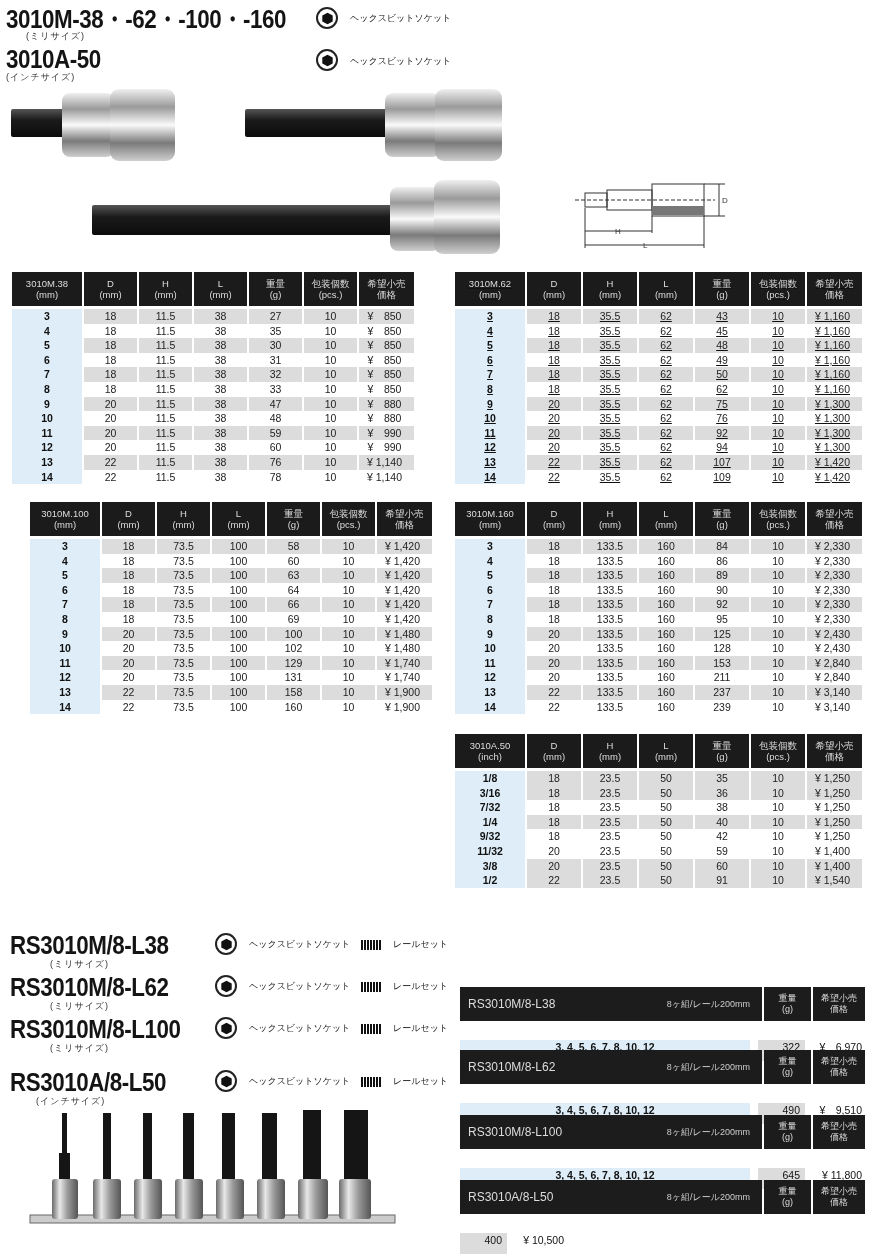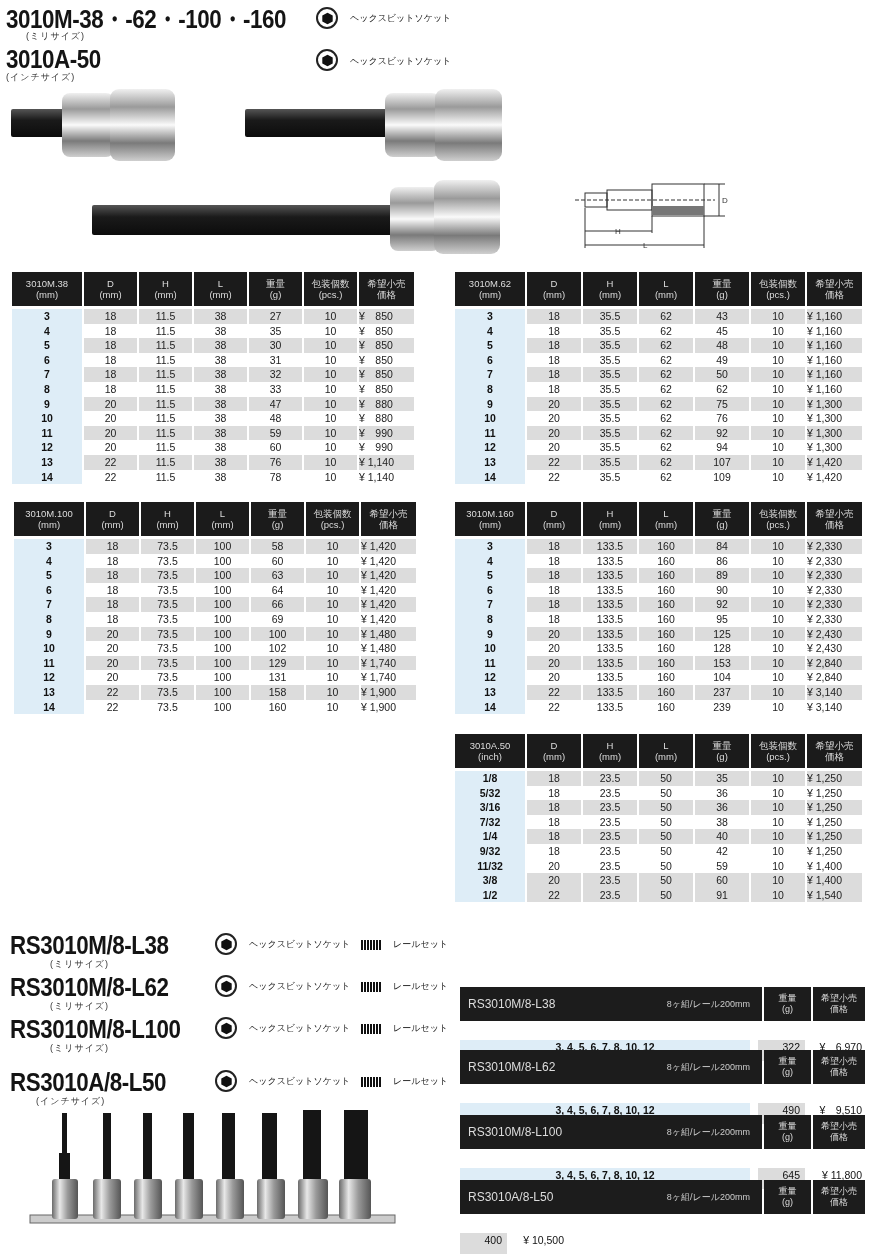--- a/index.html
+++ b/index.html
@@ -15,21 +15,21 @@
   .rail-icon { display: flex; gap: 1px; align-items: flex-end; height: 11px; }
   .rail-icon span { display: block; width: 2px; height: 10px; background: #111; }
 
   
   table.spec { border-collapse: separate; border-spacing: 2px 0; font-size: 10.5px; }
   table.spec th { background: #1b1b1b; color: #ddd; font-weight: 400; font-size: 9.5px; line-height: 11px; height: 37px; text-align: center; vertical-align: middle; padding: 0 2px; border-bottom: 3px solid #fff; }
   table.spec td { height: 14.6px; line-height: 14.6px; text-align: center; padding: 0; color: #222; }
   table.spec td.size { font-weight: 700; background: #deedf7; width: 70px; color: #111; }
   table.spec tr.alt td { background: #dcdcdc; }
   table.spec tr.alt td.size { background: #deedf7; }
-  table.spec td.price { text-align: left; padding-right: 4px; margin-left: 17px; }
+  table.spec td.price { text-align: center; padding-right: 4px; margin-left: 17px; }
 
   
   .set-box { position: absolute; width: 405px; }
   .set-head { display: flex; height: 34px; gap: 2px; }
   .set-name { flex: 1; background: #1c1c1c; color: #ddd; display: flex; align-items: center; justify-content: space-between; padding: 0 12px 0 8px; font-size: 12px; }
   .set-name .kit { font-size: 9px; color: #ccc; }
   .set-col { width: 47px; background: #1c1c1c; color: #ddd; font-size: 9px; line-height: 11px; display: flex; align-items: center; justify-content: center; text-align: center; }
   .set-col.price { width: 52px; }
   .set-row { display: flex; height: 21px; gap: 8px; margin-top: 19px; }
   .set-sizes { flex: 1; background: #deedf7; font-weight: 700; font-size: 10.5px; text-align: center; line-height: 15px; }
@@ -226,21 +226,21 @@
           <td>11.5</td>
           <td>38</td>
           <td>78</td>
           <td>10</td>
           <td class="price">¥ 1,140</td>
         </tr>
       </tbody>
   </table>
 </div>
 
-<div class="abs" style="left:453px;top:272px;">
+<div class="abs" style="left:453px;top:272px;text-decoration:underline;">
   <table class="spec">
     <thead>
         <tr>
       <th style="width:68px"><span>3010M.62</span><br><span>(mm)</span></th>
       <th style="width:54px"><span>D</span><br><span>(mm)</span></th>
       <th style="width:54px"><span>H</span><br><span>(mm)</span></th>
       <th style="width:54px"><span>L</span><br><span>(mm)</span></th>
       <th style="width:54px"><span>重量</span><br><span>(g)</span></th>
       <th style="width:54px"><span>包装個数</span><br><span>(pcs.)</span></th>
       <th style="width:55px"><span>希望小売</span><br><span>価格</span></th>
@@ -352,21 +352,21 @@
           <td>35.5</td>
           <td>62</td>
           <td>109</td>
           <td>10</td>
           <td class="price">¥ 1,420</td>
         </tr>
       </tbody>
   </table>
 </div>
 
-<div class="abs" style="left:12px;top:502px;">
+<div class="abs" style="left:28px;top:502px;">
   <table class="spec">
     <thead>
         <tr>
       <th style="width:70px"><span>3010M.100</span><br><span>(mm)</span></th>
       <th style="width:53px"><span>D</span><br><span>(mm)</span></th>
       <th style="width:53px"><span>H</span><br><span>(mm)</span></th>
       <th style="width:53px"><span>L</span><br><span>(mm)</span></th>
       <th style="width:53px"><span>重量</span><br><span>(g)</span></th>
       <th style="width:53px"><span>包装個数</span><br><span>(pcs.)</span></th>
       <th style="width:55px"><span>希望小売</span><br><span>価格</span></th>
@@ -578,21 +578,21 @@
           <td>160</td>
           <td>153</td>
           <td>10</td>
           <td class="price">¥ 2,840</td>
         </tr>
         <tr>
           <td class="size">12</td>
           <td>20</td>
           <td>133.5</td>
           <td>160</td>
-          <td>104</td>
+          <td>211</td>
           <td>10</td>
           <td class="price">¥ 2,840</td>
         </tr>
         <tr class="alt">
           <td class="size">13</td>
           <td>22</td>
           <td>133.5</td>
           <td>160</td>
           <td>237</td>
           <td>10</td>
@@ -624,29 +624,20 @@
       <th style="width:55px"><span>希望小売</span><br><span>価格</span></th>
     </tr>
       </thead>
     <tbody>
         <tr class="alt">
           <td class="size">1/8</td>
           <td>18</td>
           <td>23.5</td>
           <td>50</td>
           <td>35</td>
-          <td>10</td>
-          <td class="price">¥ 1,250</td>
-        </tr>
-        <tr>
-          <td class="size">5/32</td>
-          <td>18</td>
-          <td>23.5</td>
-          <td>50</td>
-          <td>36</td>
           <td>10</td>
           <td class="price">¥ 1,250</td>
         </tr>
         <tr class="alt">
           <td class="size">3/16</td>
           <td>18</td>
           <td>23.5</td>
           <td>50</td>
           <td>36</td>
           <td>10</td>

